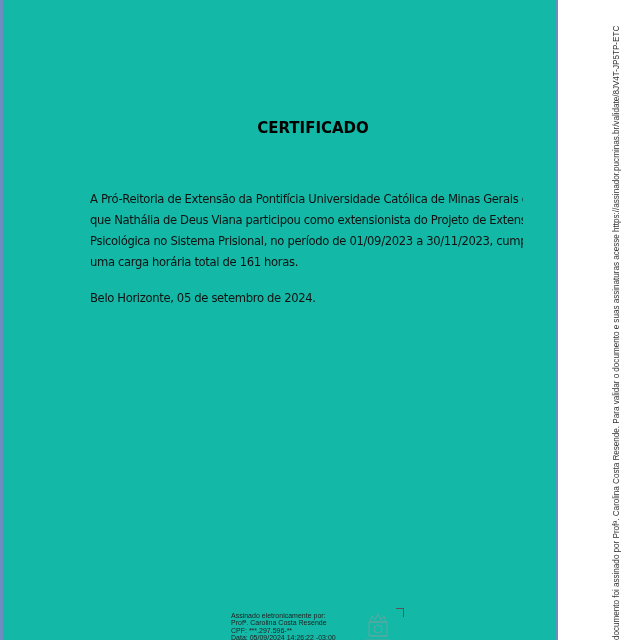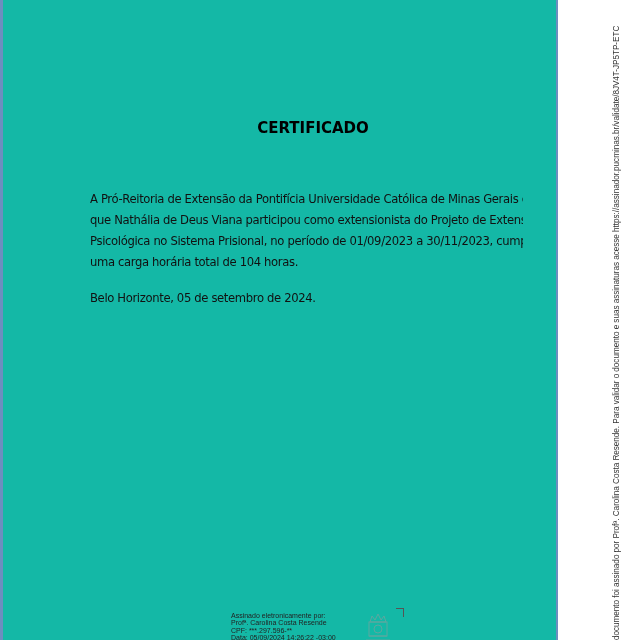--- a/index.html
+++ b/index.html
@@ -133,21 +133,21 @@
 <div class="page">
   <div class="left-border"></div>
   <div class="right-border"></div>
 
   <div class="title">CERTIFICADO</div>
 
   <div class="body-text">
     <span class="line">A Pró-Reitoria de Extensão da Pontifícia Universidade Católica de Minas Gerais certifica</span>
     <span class="line">que Nathália de Deus Viana participou como extensionista do Projeto de Extensão Escuta</span>
     <span class="line">Psicológica no Sistema Prisional, no período de 01/09/2023 a 30/11/2023, cumprindo</span>
-    <span class="line last">uma carga horária total de 104 horas.</span>
+    <span class="line last">uma carga horária total de 161 horas.</span>
   </div>
 
   <div class="place-date">Belo Horizonte, 05 de setembro de 2024.</div>
 
   <div class="vertical-note">documento foi assinado por Profª. Carolina Costa Resende. Para validar o documento e suas assinaturas acesse https://assinador.pucminas.br/validate/8JV4T-JP5TP-ETC</div>
 
   <div class="signature-block">
     <div>Assinado eletronicamente por:</div>
     <div>Profª. Carolina Costa Resende</div>
     <div>CPF: ***.297.596-**</div>

